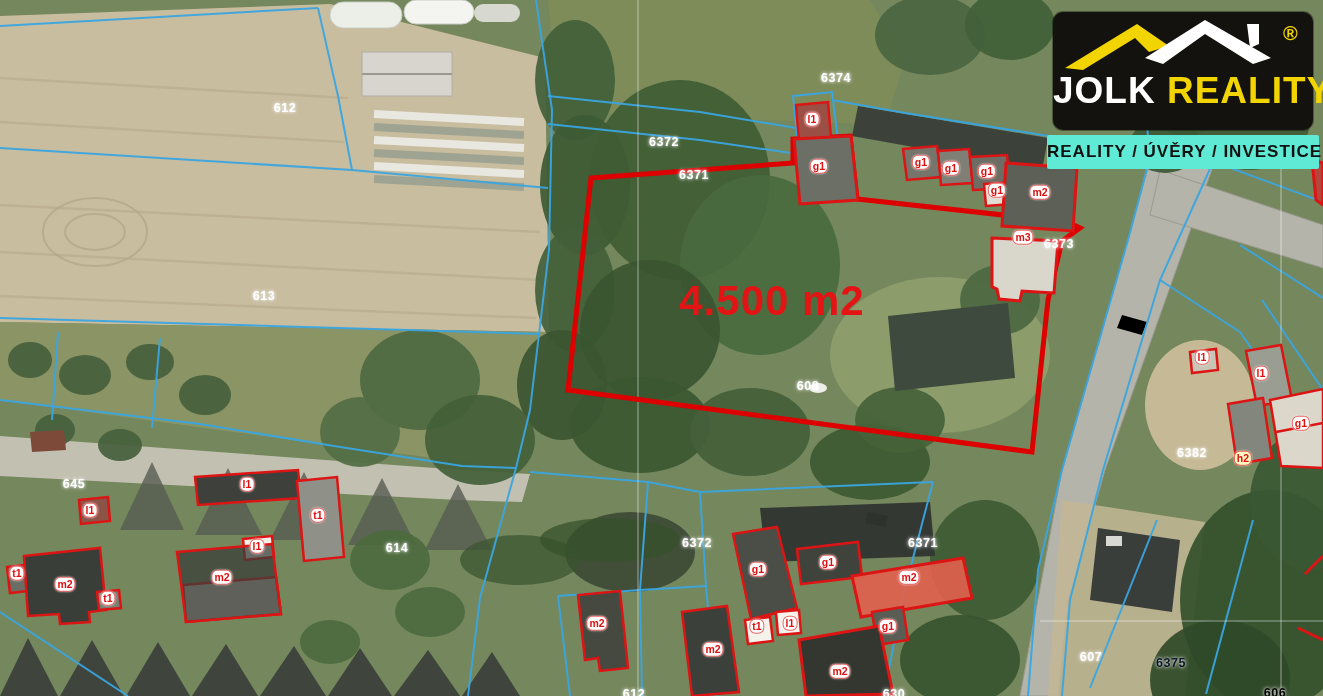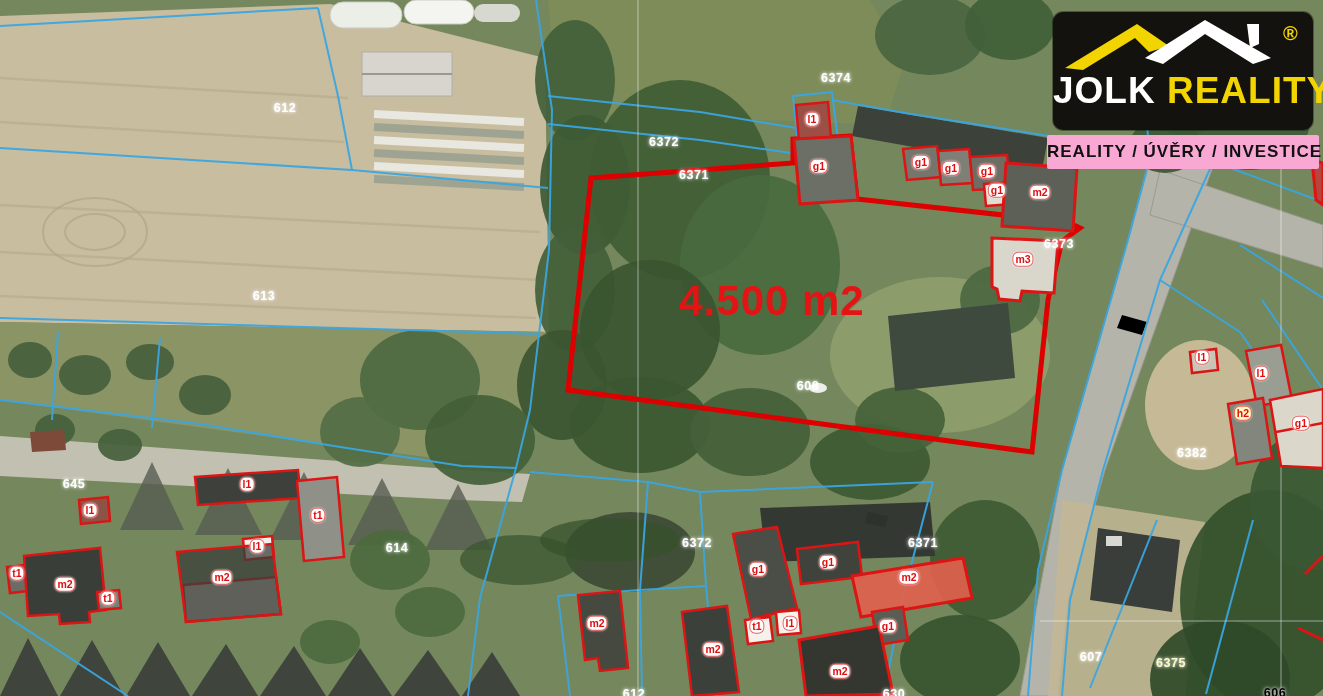--- a/index.html
+++ b/index.html
@@ -244,35 +244,35 @@
       <div class="pnum" style="left: 694px; top: 129px; color: rgb(255, 255, 255);">6371</div>
       <div class="pnum" style="left: 1059px; top: 198px; color: #ffffff;">6373</div>
       <div class="pnum" style="left: 264px; top: 250px; color: rgb(255, 255, 255);">613</div>
       <div class="pnum" style="left: 808px; top: 340px; color: rgb(255, 255, 255);">608</div>
       <div class="pnum" style="left: 74px; top: 438px; color: rgb(255, 255, 255);">645</div>
       <div class="pnum" style="left: 397px; top: 502px; color: rgb(255, 255, 255);">614</div>
       <div class="pnum" style="left: 1192px; top: 407px; color: rgb(255, 255, 255);">6382</div>
       <div class="pnum" style="left: 697px; top: 497px; color: rgb(255, 255, 255);">6372</div>
       <div class="pnum" style="left: 923px; top: 497px; color: rgb(255, 255, 255);">6371</div>
       <div class="pnum" style="left: 1091px; top: 611px; color: rgb(255, 255, 255);">607</div>
-      <div class="pnum" style="left: 1171px; top: 617px; color: #fef9c3;">6375</div>
+      <div class="pnum" style="left: 1171px; top: 617px; color: #0f172a;">6375</div>
       <div class="pnum" style="left: 634px; top: 648px; color: rgb(255, 255, 255);">612</div>
       <div class="pnum" style="left: 894px; top: 648px; color: rgb(255, 255, 255);">630</div>
       <div class="pnum" style="left: 1275px; top: 647px; color: #000000;">606</div>
       <div class="blabel" style="left: 812px; top: 119px; color: rgb(224, 16, 16); background: rgb(255, 255, 255);">l1</div>
       <div class="blabel" style="left: 819px; top: 166px; color: rgb(224, 16, 16); background: rgb(255, 255, 255);">g1</div>
       <div class="blabel" style="left: 921px; top: 162px; color: rgb(224, 16, 16); background: rgb(255, 255, 255);">g1</div>
       <div class="blabel" style="left: 951px; top: 168px; color: rgb(224, 16, 16); background: rgb(255, 255, 255);">g1</div>
       <div class="blabel" style="left: 987px; top: 171px; color: rgb(224, 16, 16); background: rgb(255, 255, 255);">g1</div>
       <div class="blabel" style="left: 997px; top: 190px; color: rgb(224, 16, 16); background: rgb(255, 255, 255);">g1</div>
       <div class="blabel" style="left: 1040px; top: 192px; color: rgb(224, 16, 16); background: rgb(255, 255, 255);">m2</div>
-      <div class="blabel" style="left: 1023px; top: 259px; color: rgb(224, 16, 16); background: rgb(255, 255, 255);">m3</div>
+      <div class="blabel" style="left: 1023px; top: 237px; color: rgb(224, 16, 16); background: rgb(255, 255, 255);">m3</div>
       <div class="blabel" style="left: 1202px; top: 357px; color: rgb(224, 16, 16); background: rgb(255, 255, 255);">l1</div>
       <div class="blabel" style="left: 1261px; top: 373px; color: rgb(224, 16, 16); background: rgb(255, 255, 255);">l1</div>
-      <div class="blabel" style="left: 1243px; top: 413px; color: rgb(224, 16, 16); background: #fef9c3;">h2</div>
+      <div class="blabel" style="left: 1243px; top: 458px; color: rgb(224, 16, 16); background: #fef9c3;">h2</div>
       <div class="blabel" style="left: 1301px; top: 423px; color: rgb(224, 16, 16); background: rgb(255, 255, 255);">g1</div>
       <div class="blabel" style="left: 247px; top: 484px; color: rgb(224, 16, 16); background: rgb(255, 255, 255);">l1</div>
       <div class="blabel" style="left: 318px; top: 515px; color: rgb(224, 16, 16); background: rgb(255, 255, 255);">t1</div>
       <div class="blabel" style="left: 257px; top: 546px; color: rgb(224, 16, 16); background: rgb(255, 255, 255);">l1</div>
       <div class="blabel" style="left: 222px; top: 577px; color: rgb(224, 16, 16); background: rgb(255, 255, 255);">m2</div>
       <div class="blabel" style="left: 90px; top: 510px; color: rgb(224, 16, 16); background: rgb(255, 255, 255);">l1</div>
       <div class="blabel" style="left: 17px; top: 573px; color: rgb(224, 16, 16); background: rgb(255, 255, 255);">t1</div>
       <div class="blabel" style="left: 65px; top: 584px; color: rgb(224, 16, 16); background: rgb(255, 255, 255);">m2</div>
       <div class="blabel" style="left: 108px; top: 598px; color: rgb(224, 16, 16); background: rgb(255, 255, 255);">t1</div>
       <div class="blabel" style="left: 758px; top: 569px; color: rgb(224, 16, 16); background: rgb(255, 255, 255);">g1</div>
@@ -291,16 +291,16 @@
   <div class="logo">
     <div class="logo-box" style="background: rgb(20, 18, 14);">
       <svg width="260" height="64" viewBox="0 0 260 64">
         <polygon points="12,56 84,12 116,34 96,40 82,26 30,58" fill="#f2d500"></polygon>
         <polygon points="194,12 206,12 206,32 197,36" fill="#ffffff"></polygon>
         <polygon points="92,46 152,8 218,46 200,52 152,22 110,52" fill="#ffffff"></polygon>
         <text x="230" y="28" font-size="20" font-weight="bold" fill="#f2d500" font-family="Liberation Sans, sans-serif">®</text>
       </svg>
       <div class="brand"><span style="color: rgb(255, 255, 255);">JOLK</span><span> </span><span style="color: rgb(242, 213, 0);">REALITY</span></div>
     </div>
-    <div class="logo-strip" style="background: #f9a8d4; color: rgb(17, 17, 17);">REALITY  /  ÚVĚRY  /  INVESTICE</div>
+    <div class="logo-strip" style="background: #5eead4; color: rgb(17, 17, 17);">REALITY  /  ÚVĚRY  /  INVESTICE</div>
   </div>
 
 </div>
 
 </body></html>

